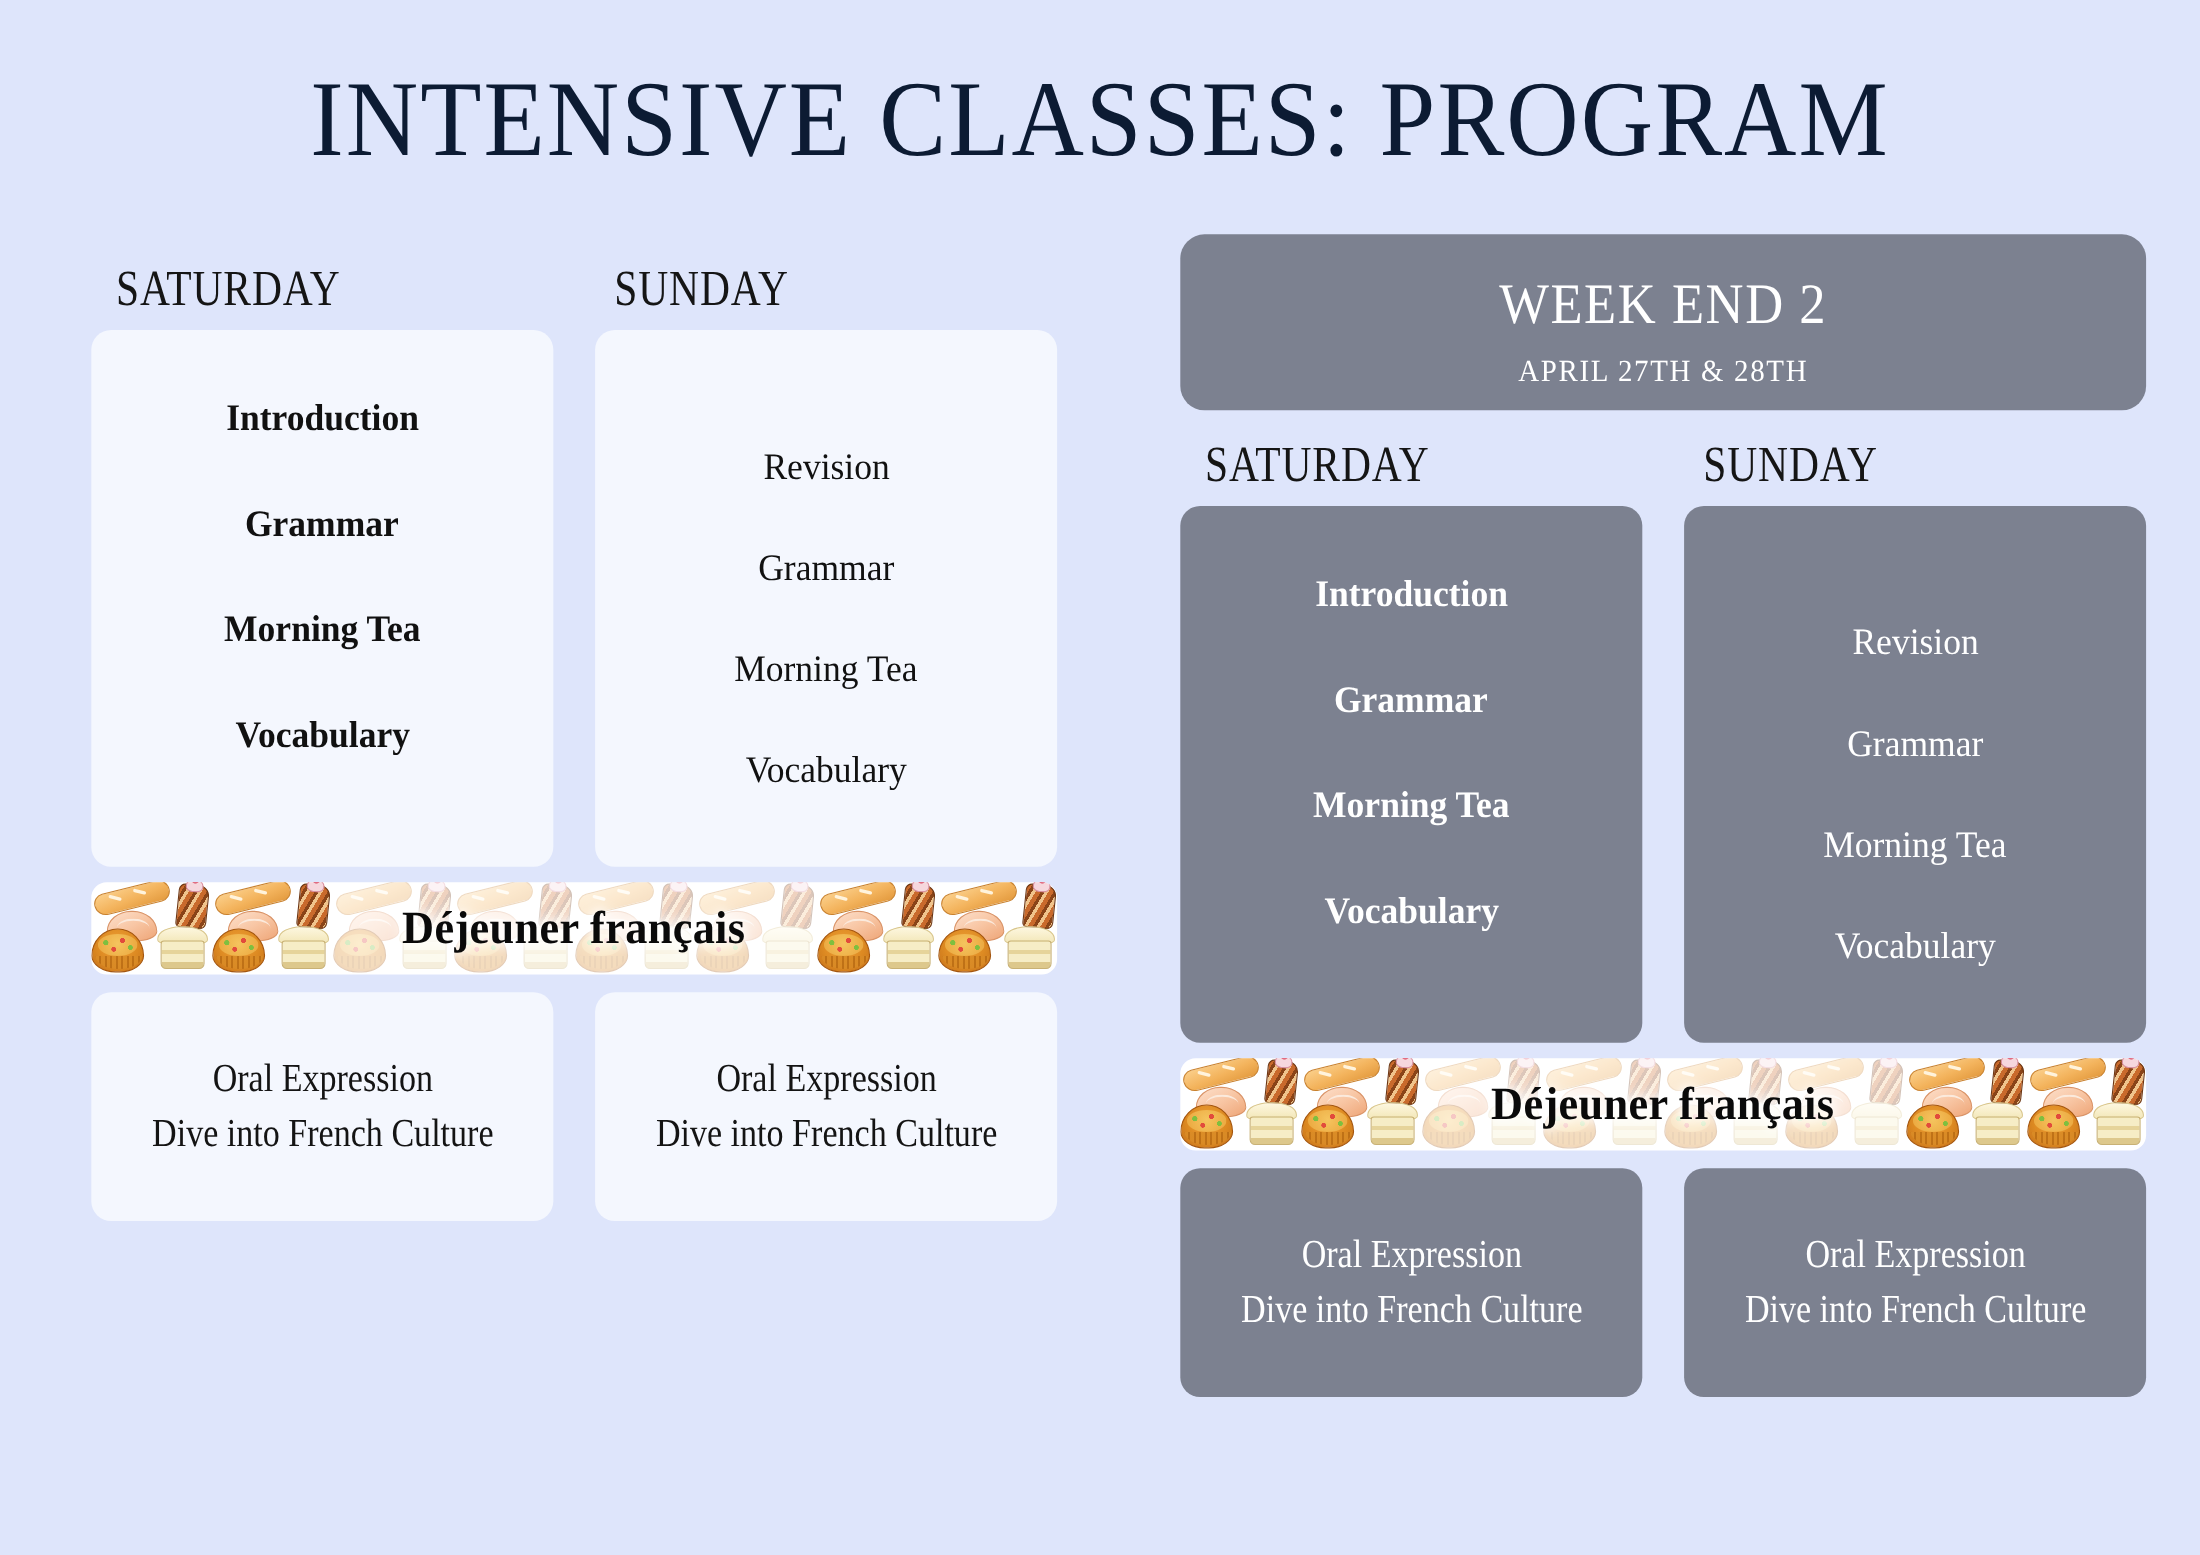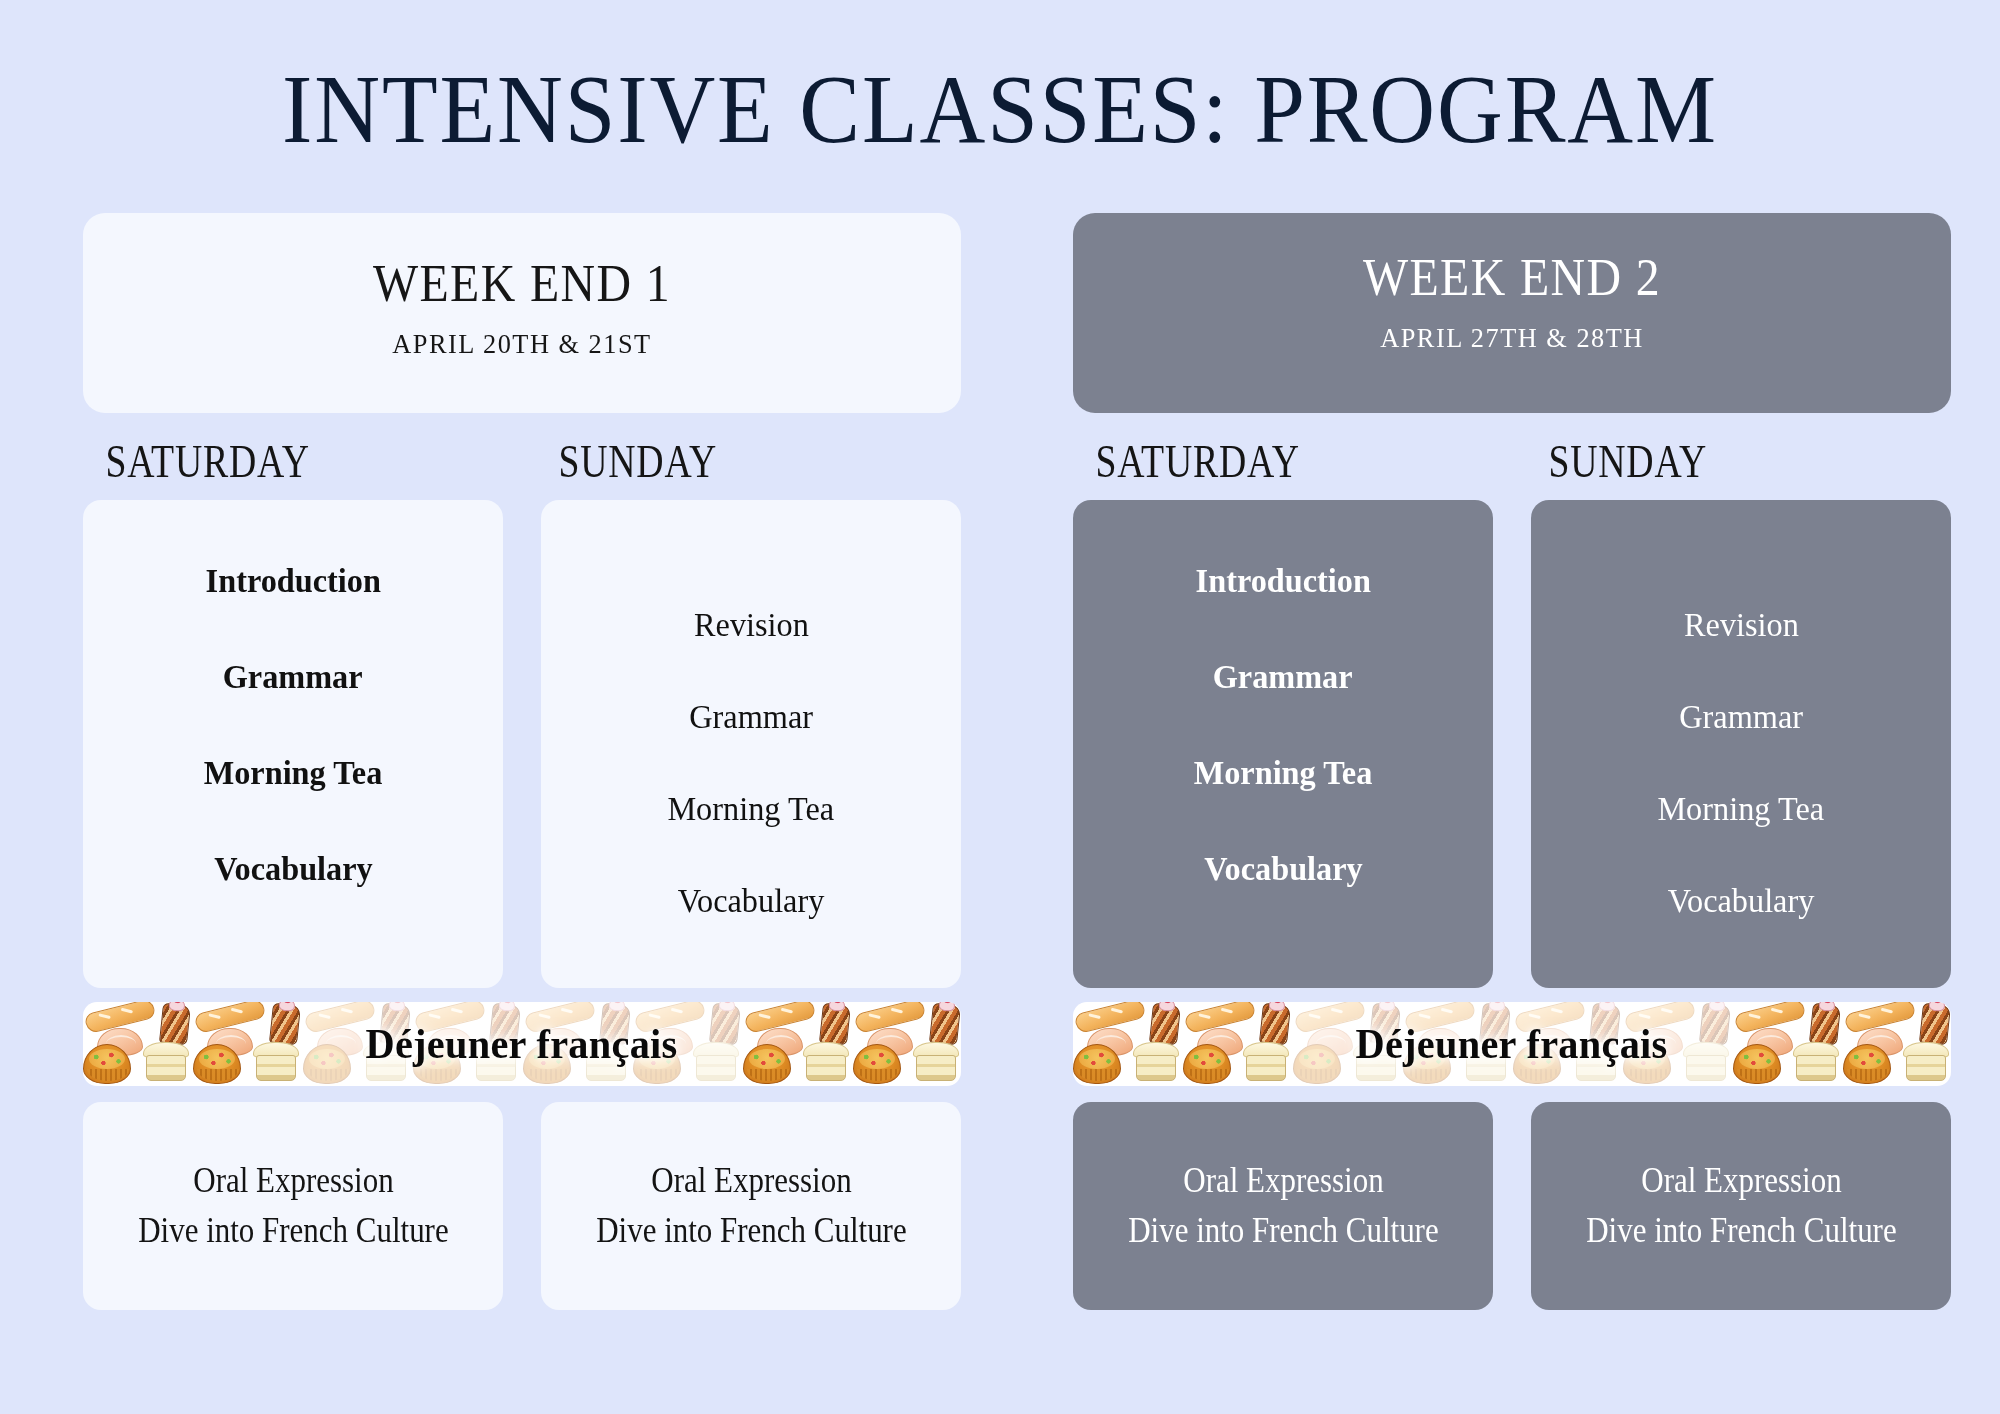--- a/index.html
+++ b/index.html
@@ -47,21 +47,21 @@
   .week-col.left  { left: 83px;  width: 878px; }
   .week-col.right { left: 1073px; width: 878px; }
 
   
   .week-header {
     border-radius: 22px;
     padding: 42px 20px 30px;
     text-align: center;
   }
   .week-header.light { background: #f4f7fe; height: 200px; }
-  .week-header.dark  { background: #7c8190; height: 200px; }
+  .week-header.dark  { background: #7c8190; height: 160px; }
 
   .week-name {
     font-family: "Liberation Serif", serif;
     font-size: 52px;
     letter-spacing: 1.5px;
     line-height: 1.1;
     transform: scaleX(0.92);
     white-space: nowrap;
   }
   .week-dates {
@@ -337,24 +337,20 @@
 </style>
 </head>
 <body>
 
 <div class="poster">
 
   <div class="page-title">INTENSIVE CLASSES: PROGRAM</div>
 
   <div class="week-col left">
 
-    <div class="week-header light">
-      <div class="week-name">WEEK END 1</div>
-      <div class="week-dates">APRIL 20TH &amp; 21ST</div>
-    </div>
 
     <div class="day-row">
       <div class="day-cell">
         <span class="day-name">SATURDAY</span>
       </div>
       <div class="day-cell">
         <span class="day-name">SUNDAY</span>
       </div>
     </div>
 

